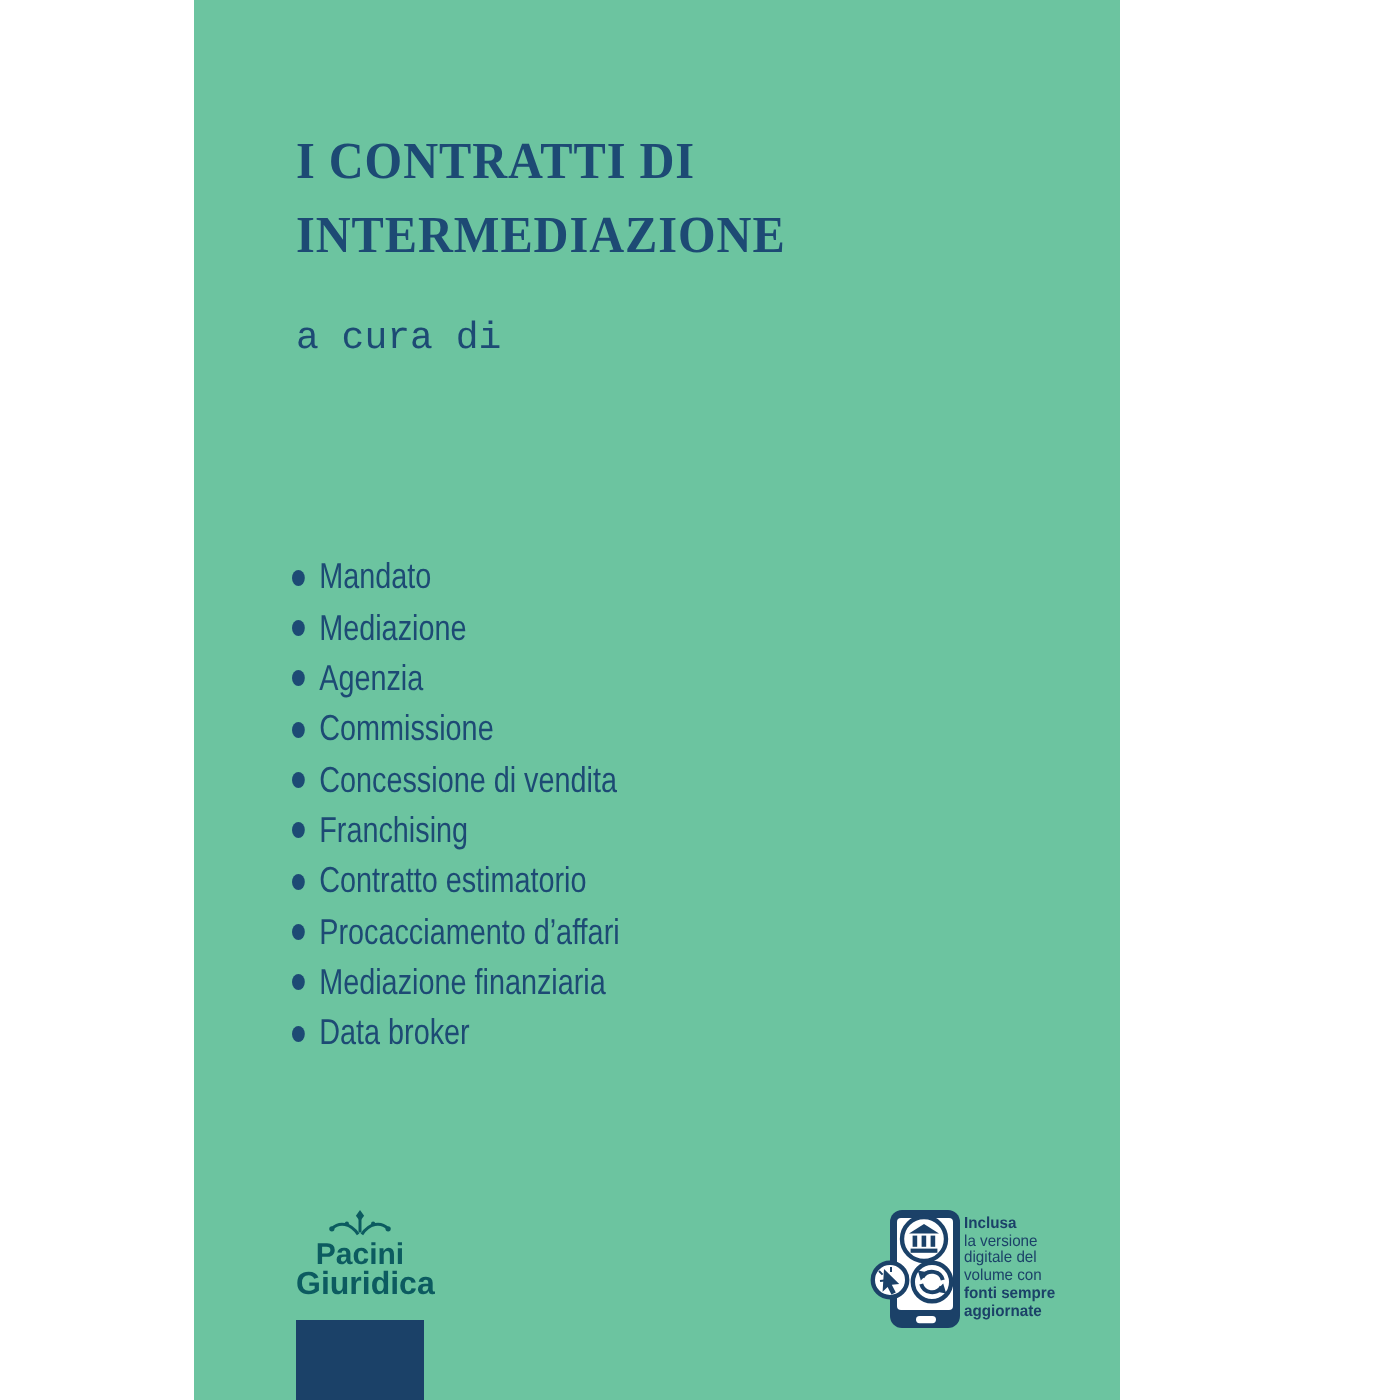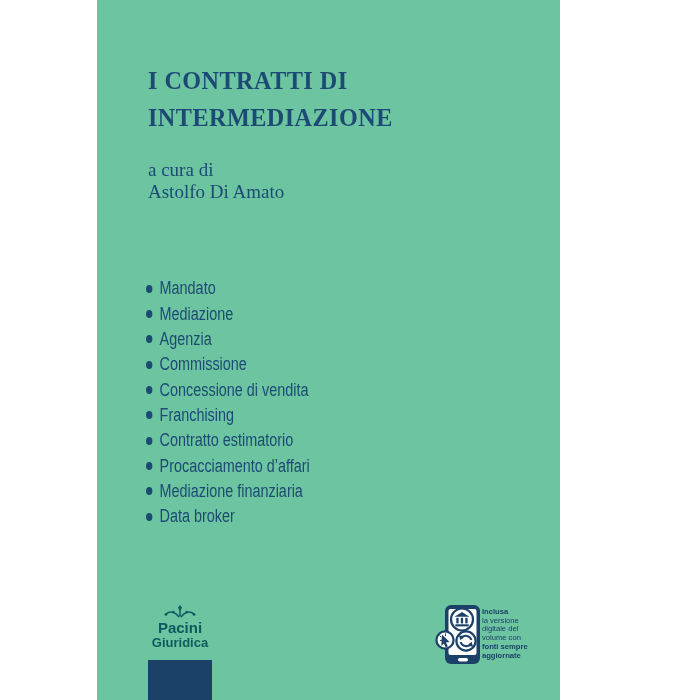--- a/index.html
+++ b/index.html
@@ -6,36 +6,36 @@
   .page{position:relative;width:560px;height:700px;background:var(--white,#fff);overflow:hidden;
         font-family:"Liberation Sans",sans-serif;}
   .cover{position:absolute;left:97px;top:0;width:503px;height:700px;background:var(--green,#6cc4a0);}
 
   
   .title{position:absolute;left:51px;top:62px;color:var(--navy,#1d4a74);
          font-family:"Liberation Serif",serif;font-weight:bold;font-size:26px;line-height:37px;
          letter-spacing:.5px;transform:scaleX(.93);transform-origin:left top;white-space:nowrap;}
   
   .byline{position:absolute;left:51px;top:159px;color:var(--navy,#1d4a74);
-          font-family:Liberation Serif, serif;font-size:19px;line-height:21.5px;white-space:nowrap;}
+          font-family:Liberation Mono, monospace;font-size:19px;line-height:21.5px;white-space:nowrap;}
 
   
   .topics{position:absolute;left:49px;top:276px;margin:0;padding:0;list-style:none;
           color:var(--navy,#1d4a74);font-size:18px;transform:scaleX(.8);transform-origin:left top;
           white-space:nowrap;}
   .topics li{display:flex;align-items:center;height:25.35px;}
   .topics .dot{width:8px;height:8px;border-radius:50%;background:var(--navy,#1d4a74);
                margin-right:9px;flex:0 0 auto;}
 
   
   .publisher{position:absolute;left:51px;top:605px;width:64px;text-align:center;
              color:var(--teal,#0c5b60);}
   .publisher svg{display:block;margin:0 auto 1px auto;}
   .pub-name{font-weight:bold;font-size:15px;line-height:14.5px;letter-spacing:0;}
-  .pub-division{font-weight:bold;font-size:13px;line-height:14px;}
+  .pub-division{font-weight:bold;font-size:16px;line-height:14px;}
   .pub-bar{position:absolute;left:51px;top:660px;width:64px;height:40px;background:var(--dark-navy,#1b4168);}
 
   
   .smartbook{position:absolute;left:338px;top:604px;width:100px;height:96px;}
   .device{position:absolute;left:0;top:0;}
   .blurb{position:absolute;left:47px;top:4px;color:var(--dark-navy,#1b4168);
          font-size:8px;line-height:8.7px;transform:scaleX(.95);transform-origin:left top;
          white-space:nowrap;}
   .blurb div:nth-of-type(1),
   .blurb div:nth-of-type(5),
@@ -59,21 +59,20 @@
 <div class="page">
   <div class="cover">
 
     <div class="title">
       <div>I CONTRATTI DI</div>
       <div>INTERMEDIAZIONE</div>
     </div>
 
     <div class="byline">
       <div>a cura di</div>
-      <div>Astolfo Di Amato</div>
     </div>
 
     <ul class="topics">
 
         <li>
           <span class="dot"></span>
           <span>Mandato</span>
         </li>
 
         <li>

